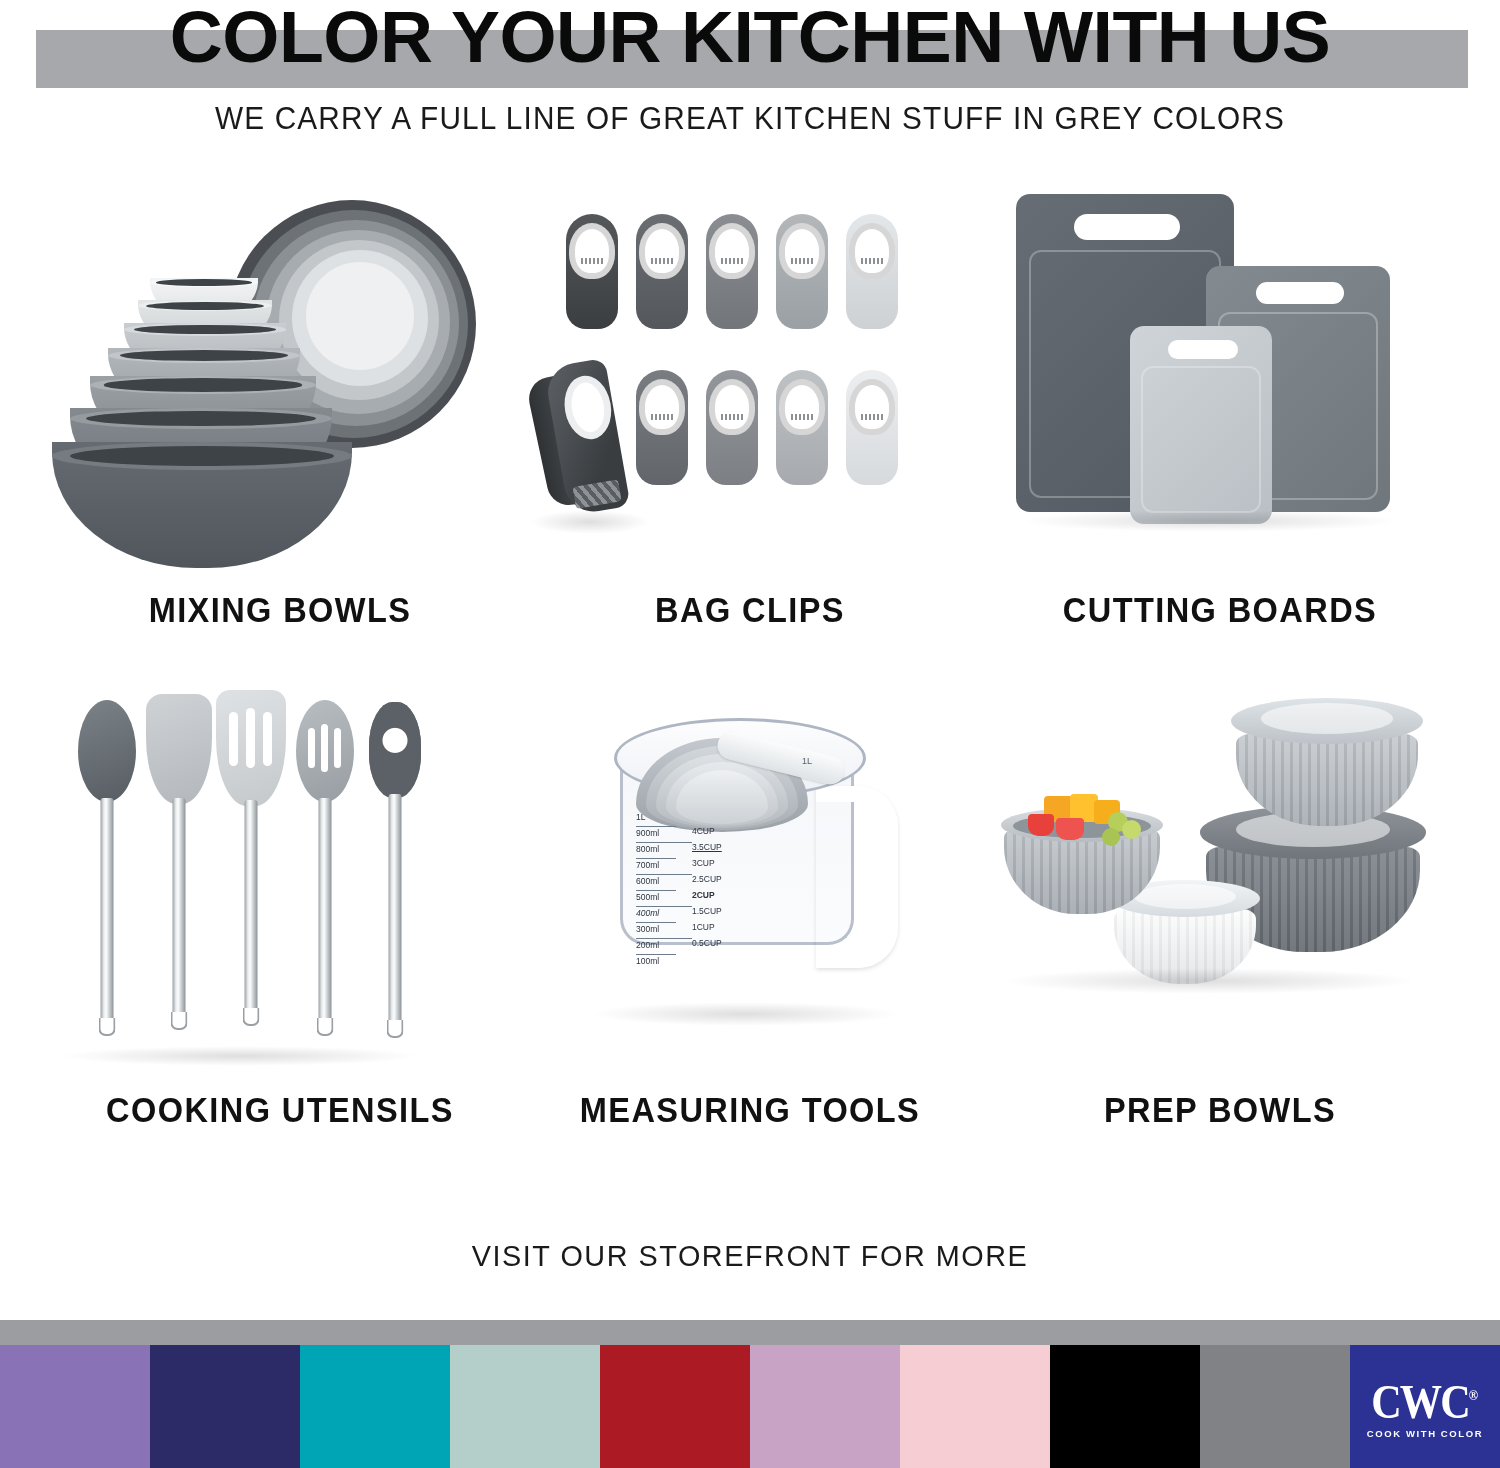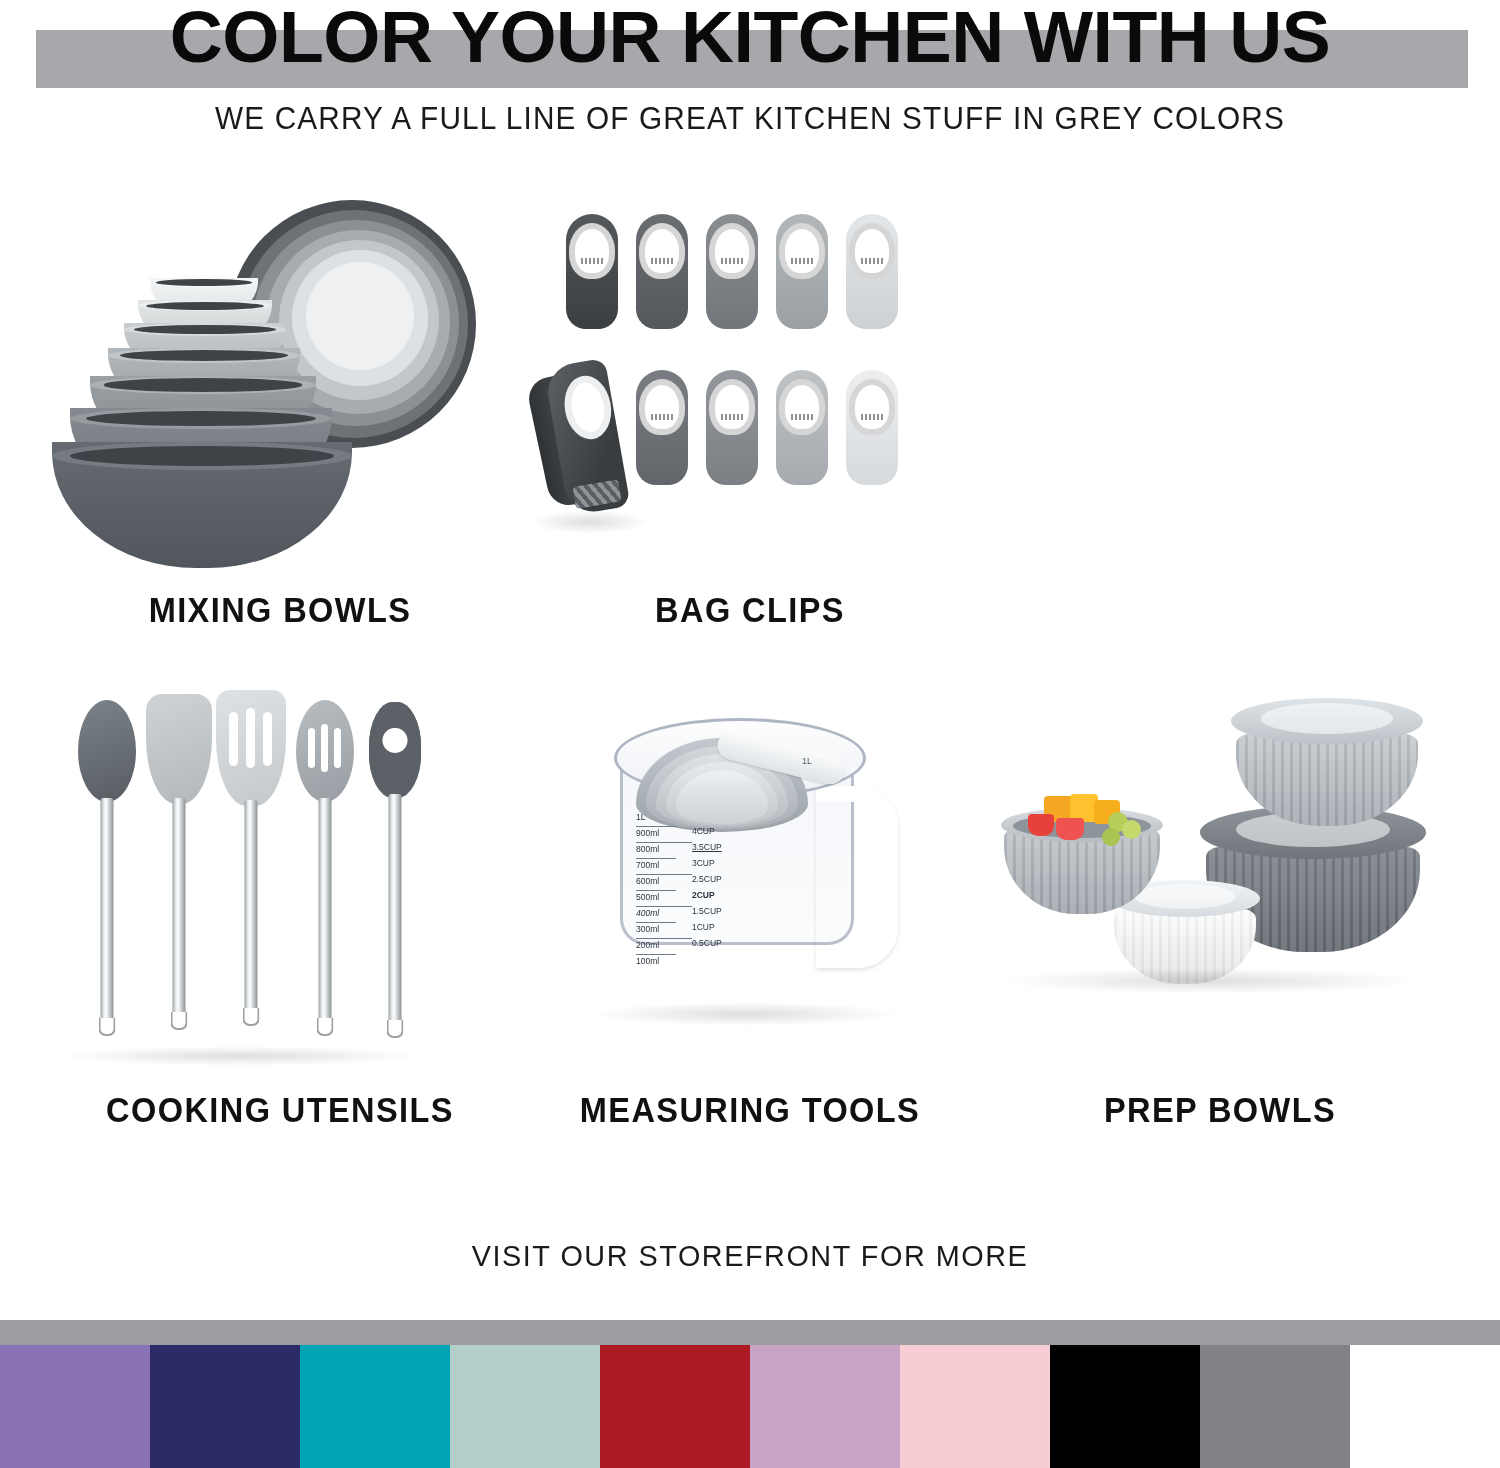--- a/index.html
+++ b/index.html
@@ -281,20 +281,41 @@
         </div>
         <div class="mb-bowl" style="left:2px;top:262px;width:300px;height:126px;">
           <div class="body" style="background:linear-gradient(180deg,#656b71,#50565c);"></div>
           <div class="rim" style="background:#757b81;"></div>
             <div class="inner"></div>
         </div>
       </div>
       <div class="caption">MIXING BOWLS</div>
     </div>
 
+    <div class="cell c2">
+      <div class="stage">
+        <div class="board" style="left:26px;top:14px;width:218px;height:318px;
+             background:linear-gradient(135deg,#666d74,#525960);">
+          <div class="handle" style="left:58px;top:20px;width:106px;height:26px;"></div>
+          <div class="groove" style="left:13px;top:56px;right:13px;bottom:14px;"></div>
+        </div>
+        <div class="board" style="left:216px;top:86px;width:184px;height:246px;
+             background:linear-gradient(135deg,#838a90,#6f767c);">
+          <div class="handle" style="left:50px;top:16px;width:88px;height:22px;"></div>
+          <div class="groove" style="left:12px;top:46px;right:12px;bottom:12px;"></div>
+        </div>
+        <div class="board" style="left:140px;top:146px;width:142px;height:198px;
+             background:linear-gradient(135deg,#cfd4d8,#b9bfc4);">
+          <div class="handle" style="left:38px;top:14px;width:70px;height:19px;"></div>
+          <div class="groove" style="left:11px;top:40px;right:11px;bottom:11px;"></div>
+        </div>
+        <div class="shadow-ellipse" style="left:30px;top:330px;width:380px;height:22px;"></div>
+      </div>
+      <div class="caption">CUTTING BOARDS</div>
+    </div>
   </div>
 
   <div class="row">
 
     <div class="cell c0">
       <div class="stage">
 
         <div class="uten" style="left:22px;top:20px;height:350px;">
           <div class="head" style="top:0;width:58px;height:102px;border-radius:50%;
                background:linear-gradient(160deg,#7b8288,#565c62);"></div>
@@ -463,13 +484,17 @@
 <div class="swatches">
   <div class="swatch" style="background: rgb(138, 114, 182);"></div>
   <div class="swatch" style="background: rgb(45, 42, 104);"></div>
   <div class="swatch" style="background: rgb(0, 165, 181);"></div>
   <div class="swatch" style="background: rgb(180, 207, 202);"></div>
   <div class="swatch" style="background: rgb(172, 27, 36);"></div>
   <div class="swatch" style="background: rgb(201, 163, 198);"></div>
   <div class="swatch" style="background: rgb(246, 205, 210);"></div>
   <div class="swatch" style="background: rgb(0, 0, 0);"></div>
   <div class="swatch" style="background: rgb(128, 130, 133);"></div>
+  <div class="logo-cell" style="background: rgb(43, 50, 147);">
+    <div class="logo-mark"><span>CWC</span><span class="logo-reg">®</span></div>
+    <div class="logo-sub">COOK WITH COLOR</div>
+  </div>
 </div>
 
 </body></html>

